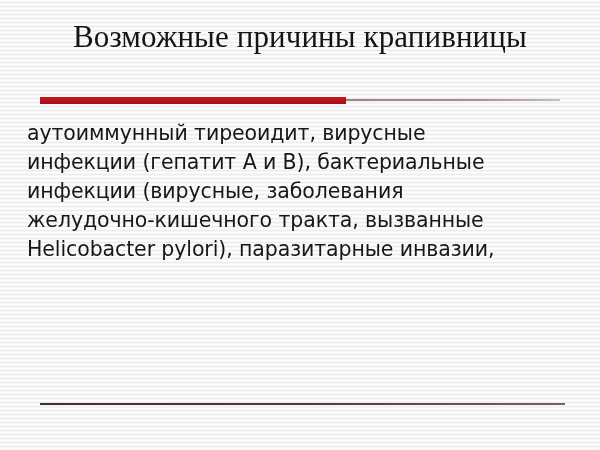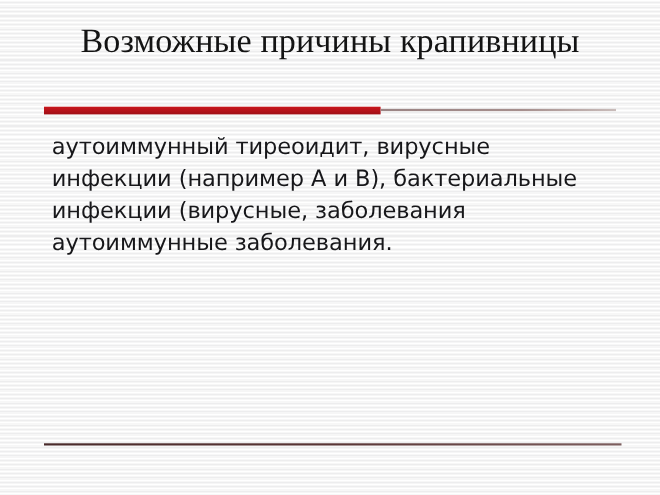--- a/index.html
+++ b/index.html
@@ -87,21 +87,20 @@
     font-family: "DejaVu Sans", "Liberation Sans", sans-serif;
     font-size: 20.5px;
     line-height: 29px;
     color: #17171a;
     letter-spacing: -0.1px;
   }
 
   #body-text .line {
     white-space: nowrap;
     display: block;
-    margin-left: 20px;
   }
 
   
   #bottom-rule {
     position: absolute;
     left: 40px;
     top: 403px;
     width: 525px;
     height: 2px;
     background: linear-gradient(to right, #4a2b2b 0%, #5a3636 50%, #7d5f5f 100%);
@@ -114,20 +113,21 @@
 
   <div id="slide-title">Возможные причины крапивницы</div>
 
   <div id="title-divider">
     <div id="divider-thick"></div>
     <div id="divider-thin"></div>
   </div>
 
   <div id="body-text">
     <span class="line">аутоиммунный тиреоидит, вирусные</span>
-    <span class="line">инфекции (например A и B), бактериальные</span>
+    <span class="line">инфекции (гепатит A и B), бактериальные</span>
     <span class="line">инфекции (вирусные, заболевания</span>
-    <span class="line">аутоиммунные заболевания.</span>
+    <span class="line">желудочно-кишечного тракта, вызванные</span>
+    <span class="line">Helicobacter pylori), паразитарные инвазии,</span>
   </div>
 
   <div id="bottom-rule"></div>
 
 </div>
 
 </body></html>

